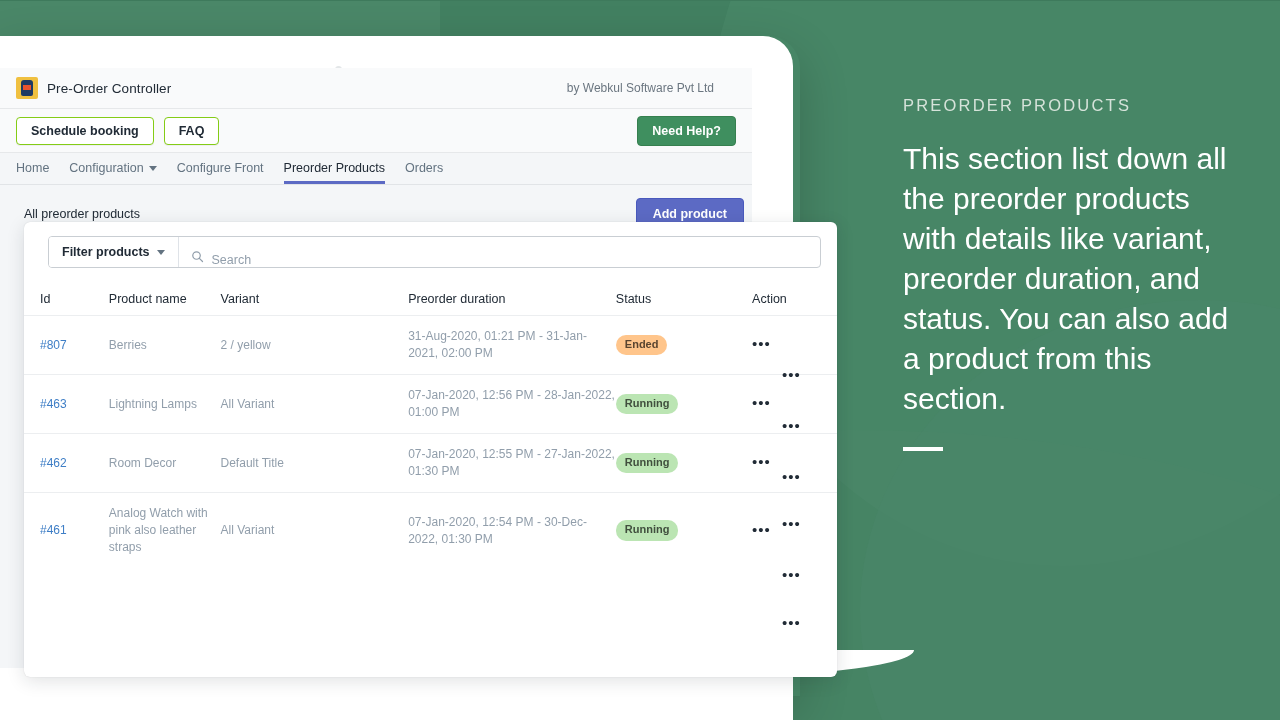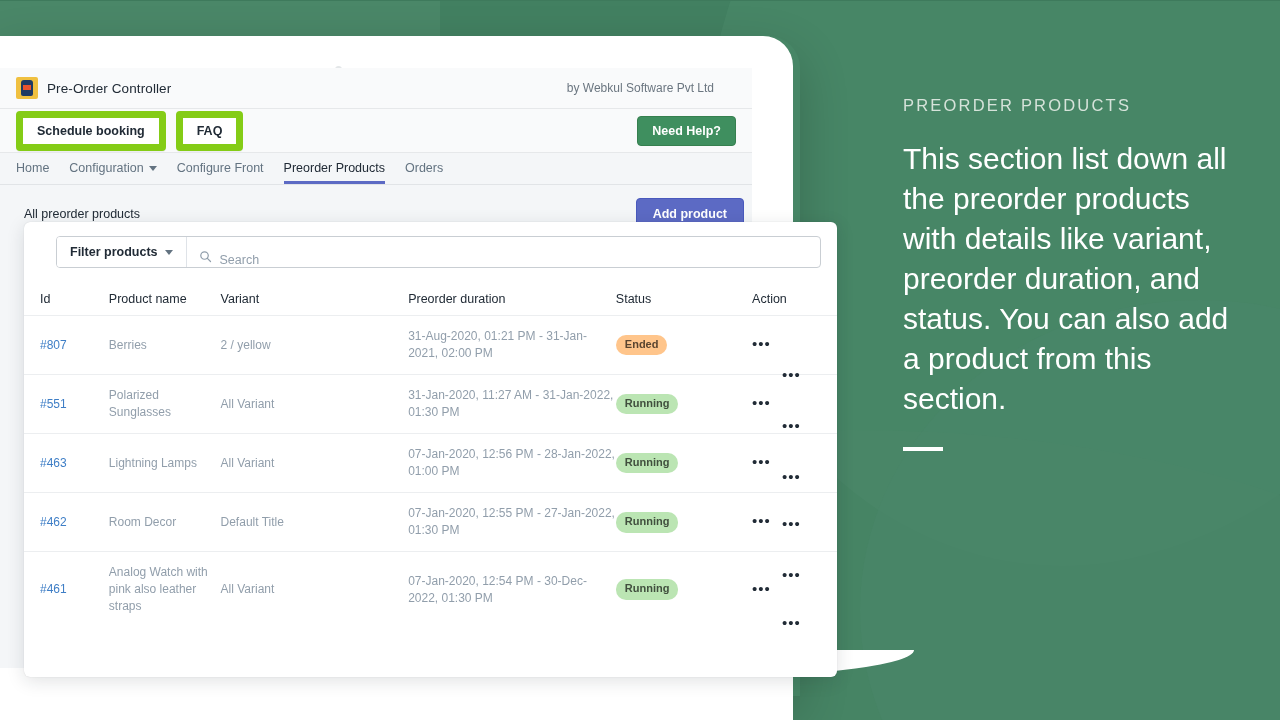--- a/index.html
+++ b/index.html
@@ -144,21 +144,21 @@
   .actionbar {
     position: absolute; left: 0; top: 41px;
     width: 752px; height: 44px;
     background: #f9fafb;
     border-bottom: 1px solid #e6e8ea;
     display: flex; align-items: center; padding: 0 16px;
     gap: 10px;
   }
   .btn-plain {
     background: #ffffff;
-    border: 7px solid #84cc16;
+    border: 1px solid #84cc16;
     border-radius: 4px;
     padding: 6px 14px;
     font-size: 12.5px;
     color: #212b36;
     font-weight: 600;
     box-shadow: 0 1px 0 rgba(22,29,37,.05);
     cursor: pointer;
     white-space: nowrap;
   }
   .btn-help {
@@ -230,21 +230,21 @@
   
   .card {
     position: absolute;
     left: 24px; top: 222px;
     width: 813px; height: 455px;
     background: #ffffff;
     border-radius: 6px;
     box-shadow: 0 4px 18px rgba(22,29,37,.13), 0 0 1px rgba(22,29,37,.2);
     overflow: hidden;
   }
-  .filterrow { padding: 14px 16px 0 32px; }
+  .filterrow { padding: 14px 16px 0 24px; }
   .filterbox {
     display: flex; align-items: stretch;
     border: 1px solid #c9ced3;
     border-radius: 4px;
     height: 32px;
     overflow: hidden;
   }
   .filter-btn {
     display: flex; align-items: center; gap: 7px;
     padding: 0 13px;
@@ -441,28 +441,20 @@
           <th class="c-act">Action</th>
         </tr>
       </thead>
       <tbody id="tbody">
           <tr>
             <td class="c-id"><a class="idlink" href="#">#807</a></td>
             <td class="c-name">Berries</td>
             <td class="c-var">2 / yellow</td>
             <td class="c-dur">31-Aug-2020, 01:21 PM - 31-Jan-2021, 02:00 PM</td>
             <td class="c-stat"><span class="badge ended">Ended</span></td>
-            <td class="c-act"><span class="dots">•••</span></td>
-          </tr>
-          <tr>
-            <td class="c-id"><a class="idlink" href="#">#551</a></td>
-            <td class="c-name">Polarized Sunglasses</td>
-            <td class="c-var">All Variant</td>
-            <td class="c-dur">31-Jan-2020, 11:27 AM - 31-Jan-2022, 01:30 PM</td>
-            <td class="c-stat"><span class="badge running">Running</span></td>
             <td class="c-act"><span class="dots">•••</span></td>
           </tr>
           <tr>
             <td class="c-id"><a class="idlink" href="#">#463</a></td>
             <td class="c-name">Lightning Lamps</td>
             <td class="c-var">All Variant</td>
             <td class="c-dur">07-Jan-2020, 12:56 PM - 28-Jan-2022, 01:00 PM</td>
             <td class="c-stat"><span class="badge running">Running</span></td>
             <td class="c-act"><span class="dots">•••</span></td>
           </tr>

